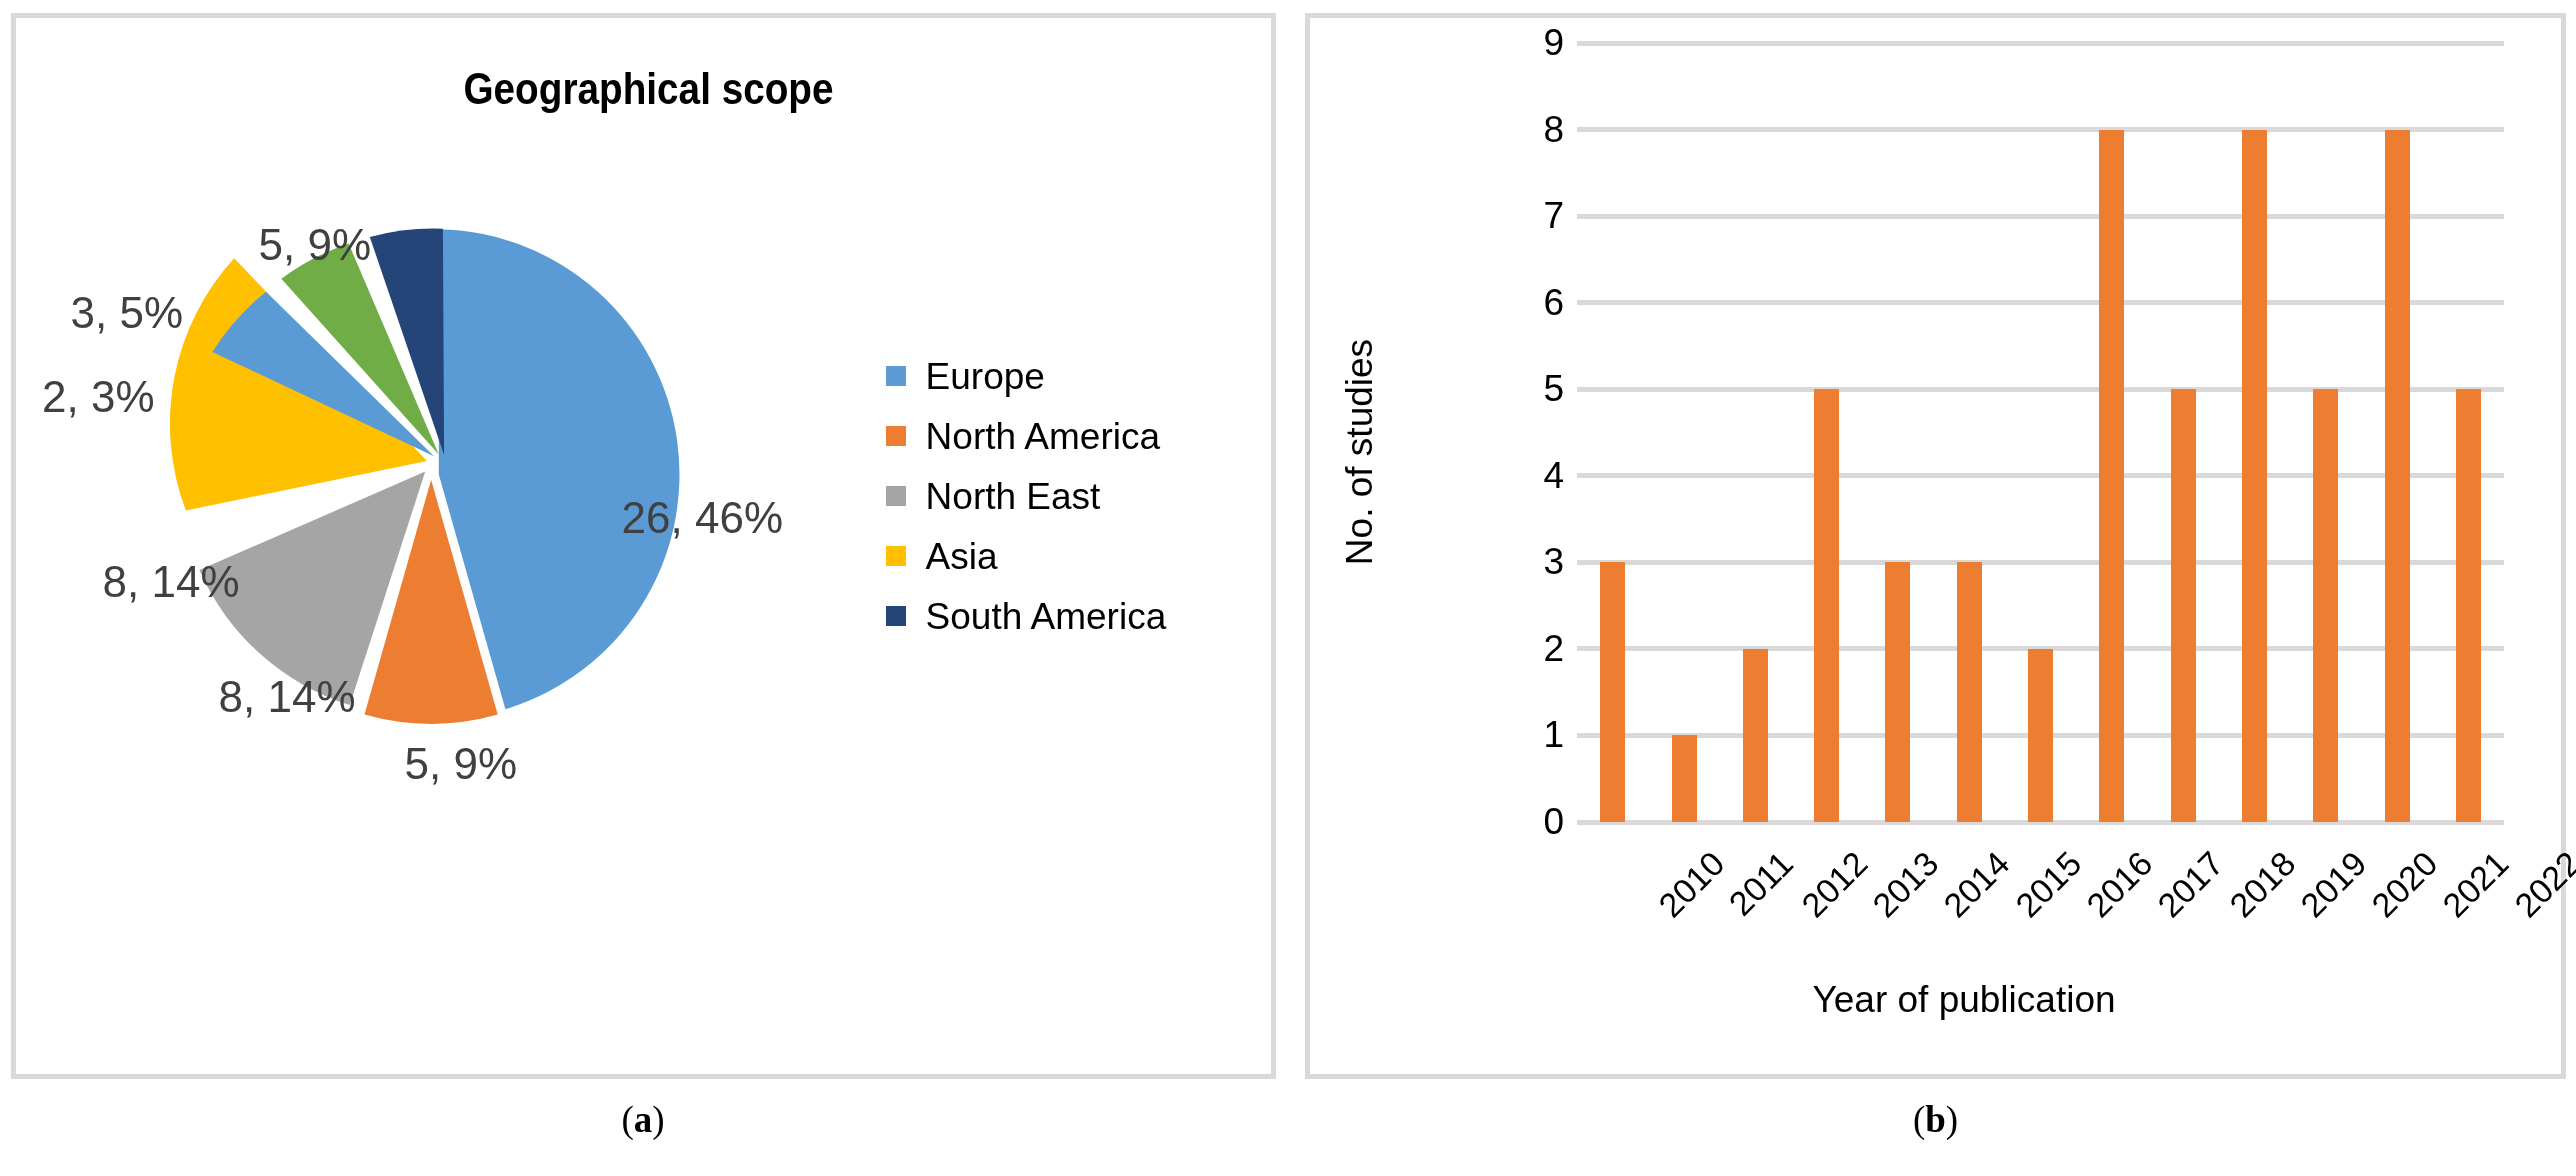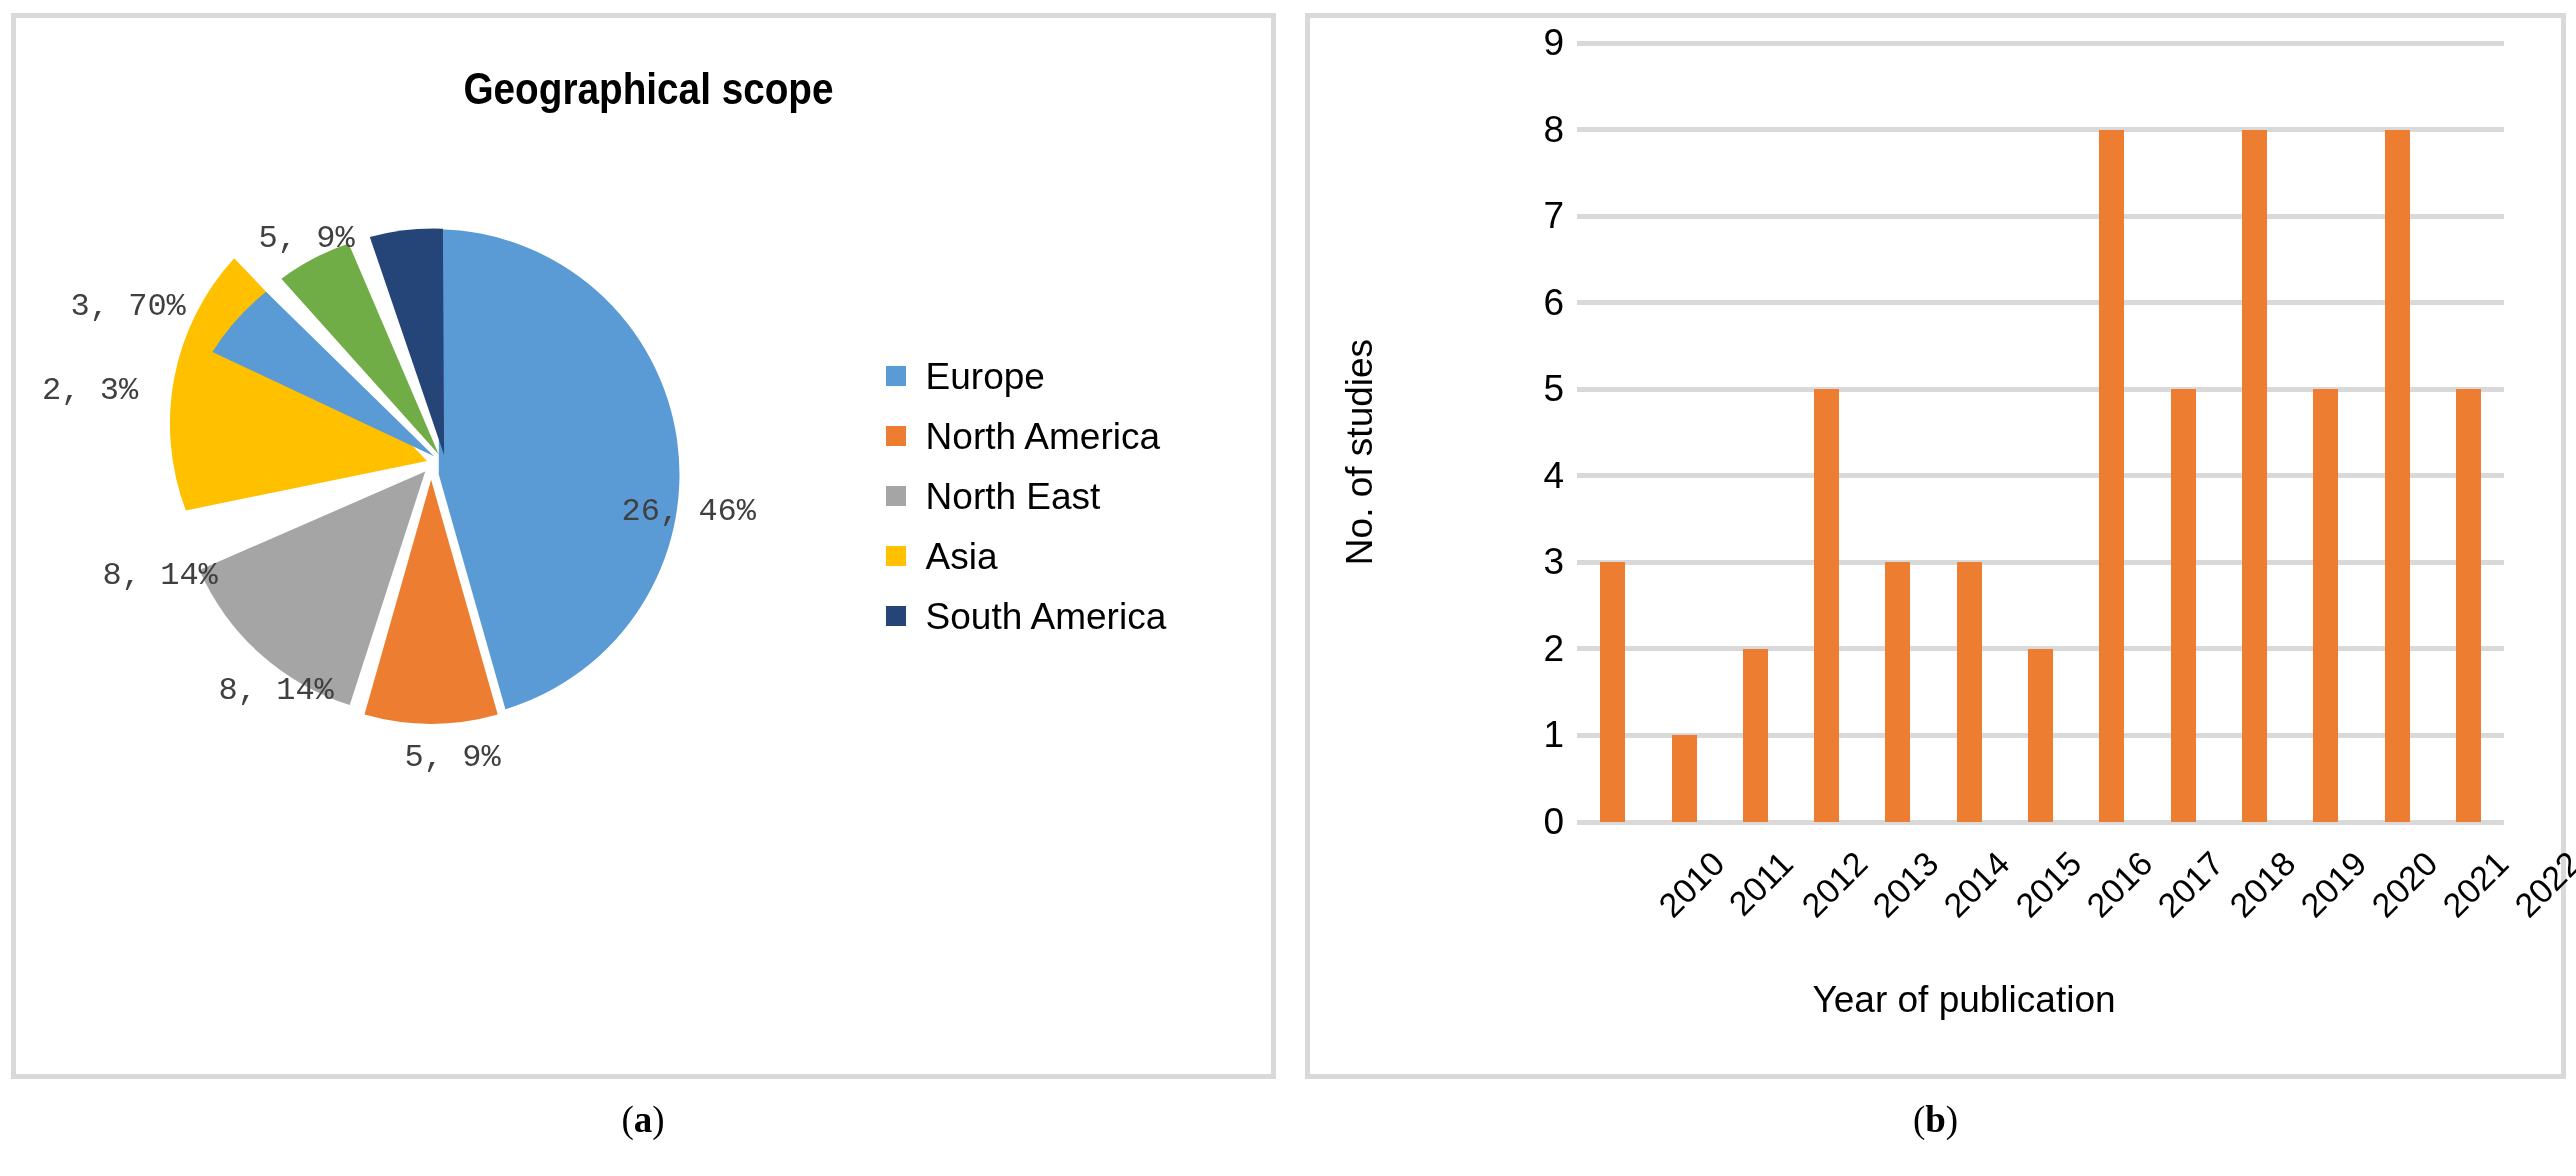--- a/index.html
+++ b/index.html
@@ -60,22 +60,22 @@
   .pie-svg {
     position: absolute;
     left: 0px;
     top: 65px;
     width: 855px;
     height: 855px;
   }
 
   .pie-label {
     position: absolute;
-    font-family: Liberation Mono, monospace;
-    font-size: 32px;
+    font-family: Liberation Sans, sans-serif;
+    font-size: 44px;
     color: #404040;
     white-space: nowrap;
   }
 
   
   .legend {
     position: absolute;
     left: 870px;
     top: 328px;
   }
@@ -192,21 +192,21 @@
 
         <path fill="#254478" d="M 726 631 L 600 261 A 416 416 0 0 1 724 247 Z"></path>
       </g>
     </svg>
 
     <div class="pie-label" style="left:606px; top:475px;">26, 46%</div>
     <div class="pie-label" style="left:389px; top:721px;">5, 9%</div>
     <div class="pie-label" style="left:203px; top:654px;">8, 14%</div>
     <div class="pie-label" style="left:87px; top:539px;">8, 14%</div>
     <div class="pie-label" style="left:26.5px; top:354px;text-align:right;">2, 3%</div>
-    <div class="pie-label" style="left:55px; top:270px;">3, 70%</div>
+    <div class="pie-label" style="left:55px; top:270px;">3, 5%</div>
     <div class="pie-label" style="left:243px; top:202px;">5, 9%</div>
 
     <div class="legend">
       <div class="legend-row">
         <span class="legend-swatch" style="background:#5B9BD5"></span>
         <span class="legend-text">Europe</span>
       </div>
       <div class="legend-row">
         <span class="legend-swatch" style="background:#ED7D31"></span>
         <span class="legend-text">North America</span>

